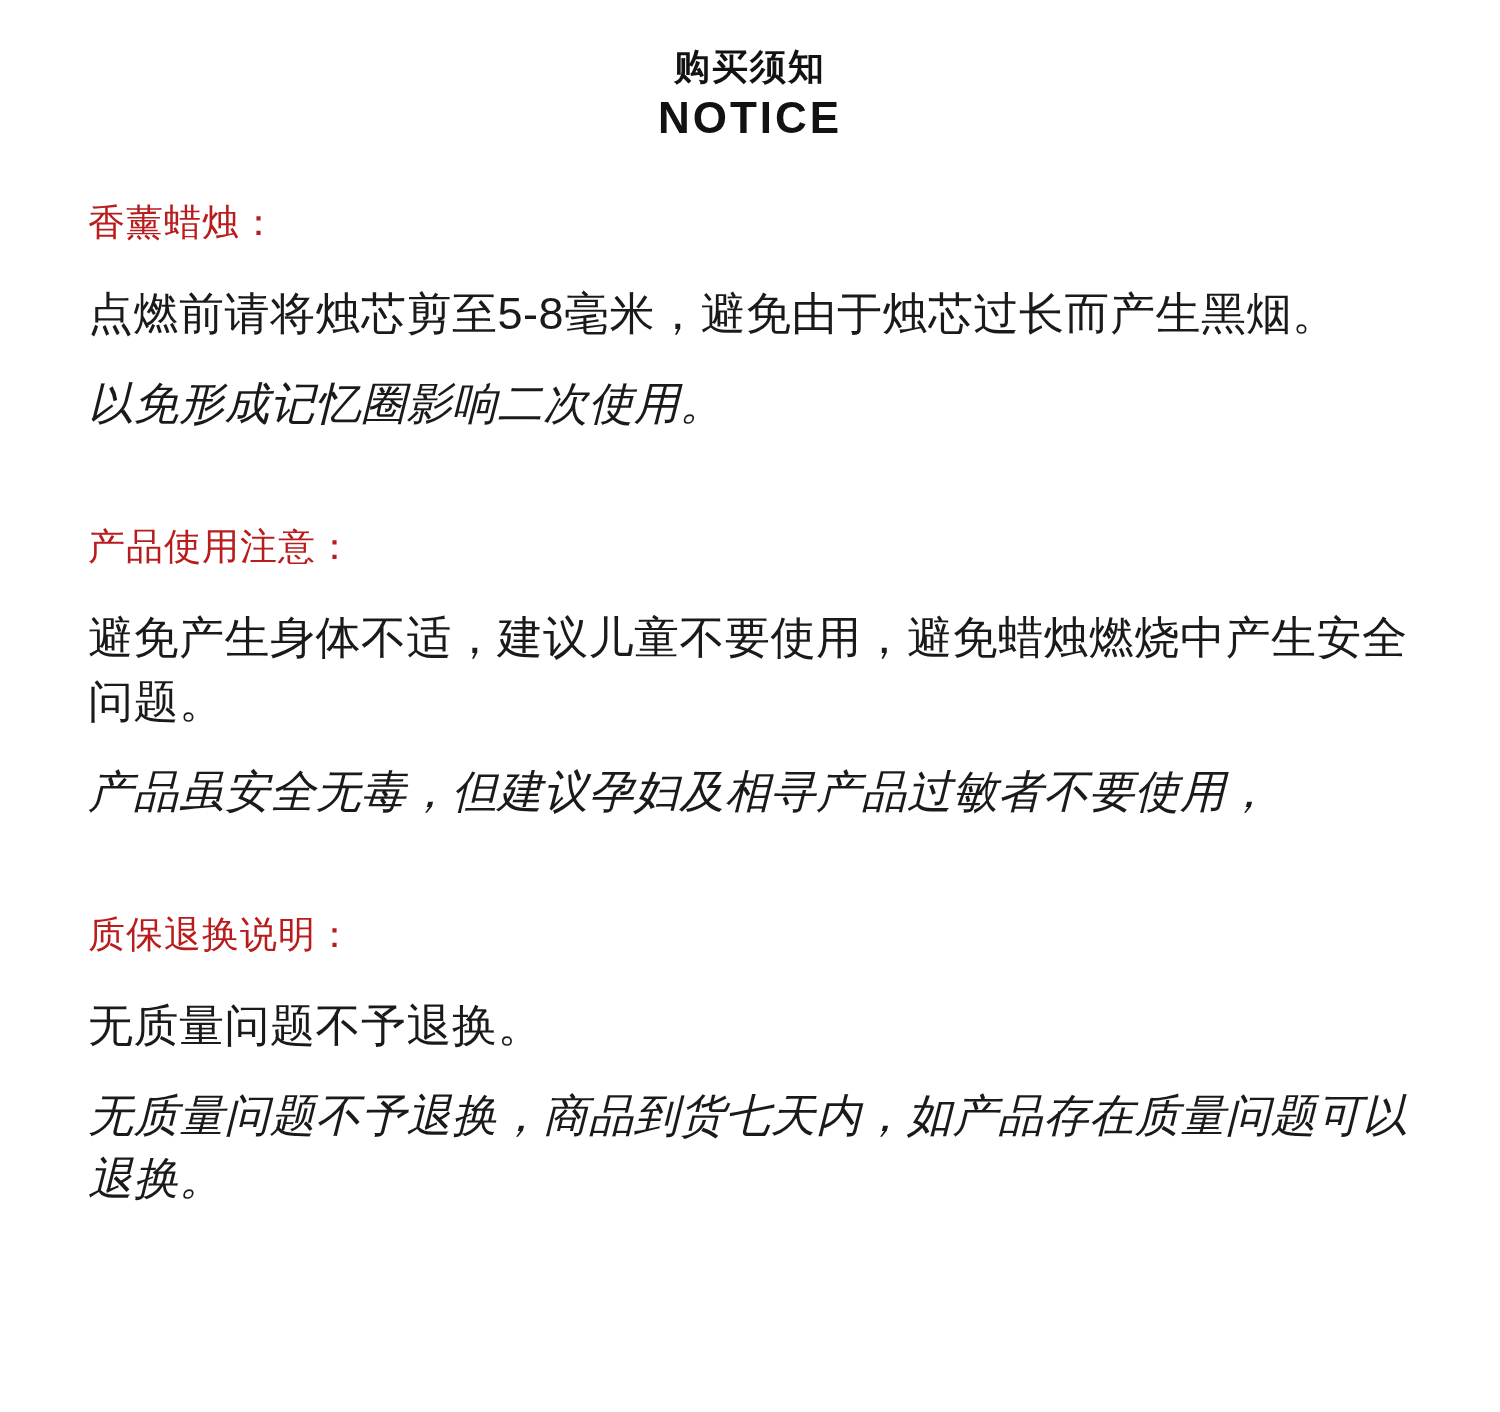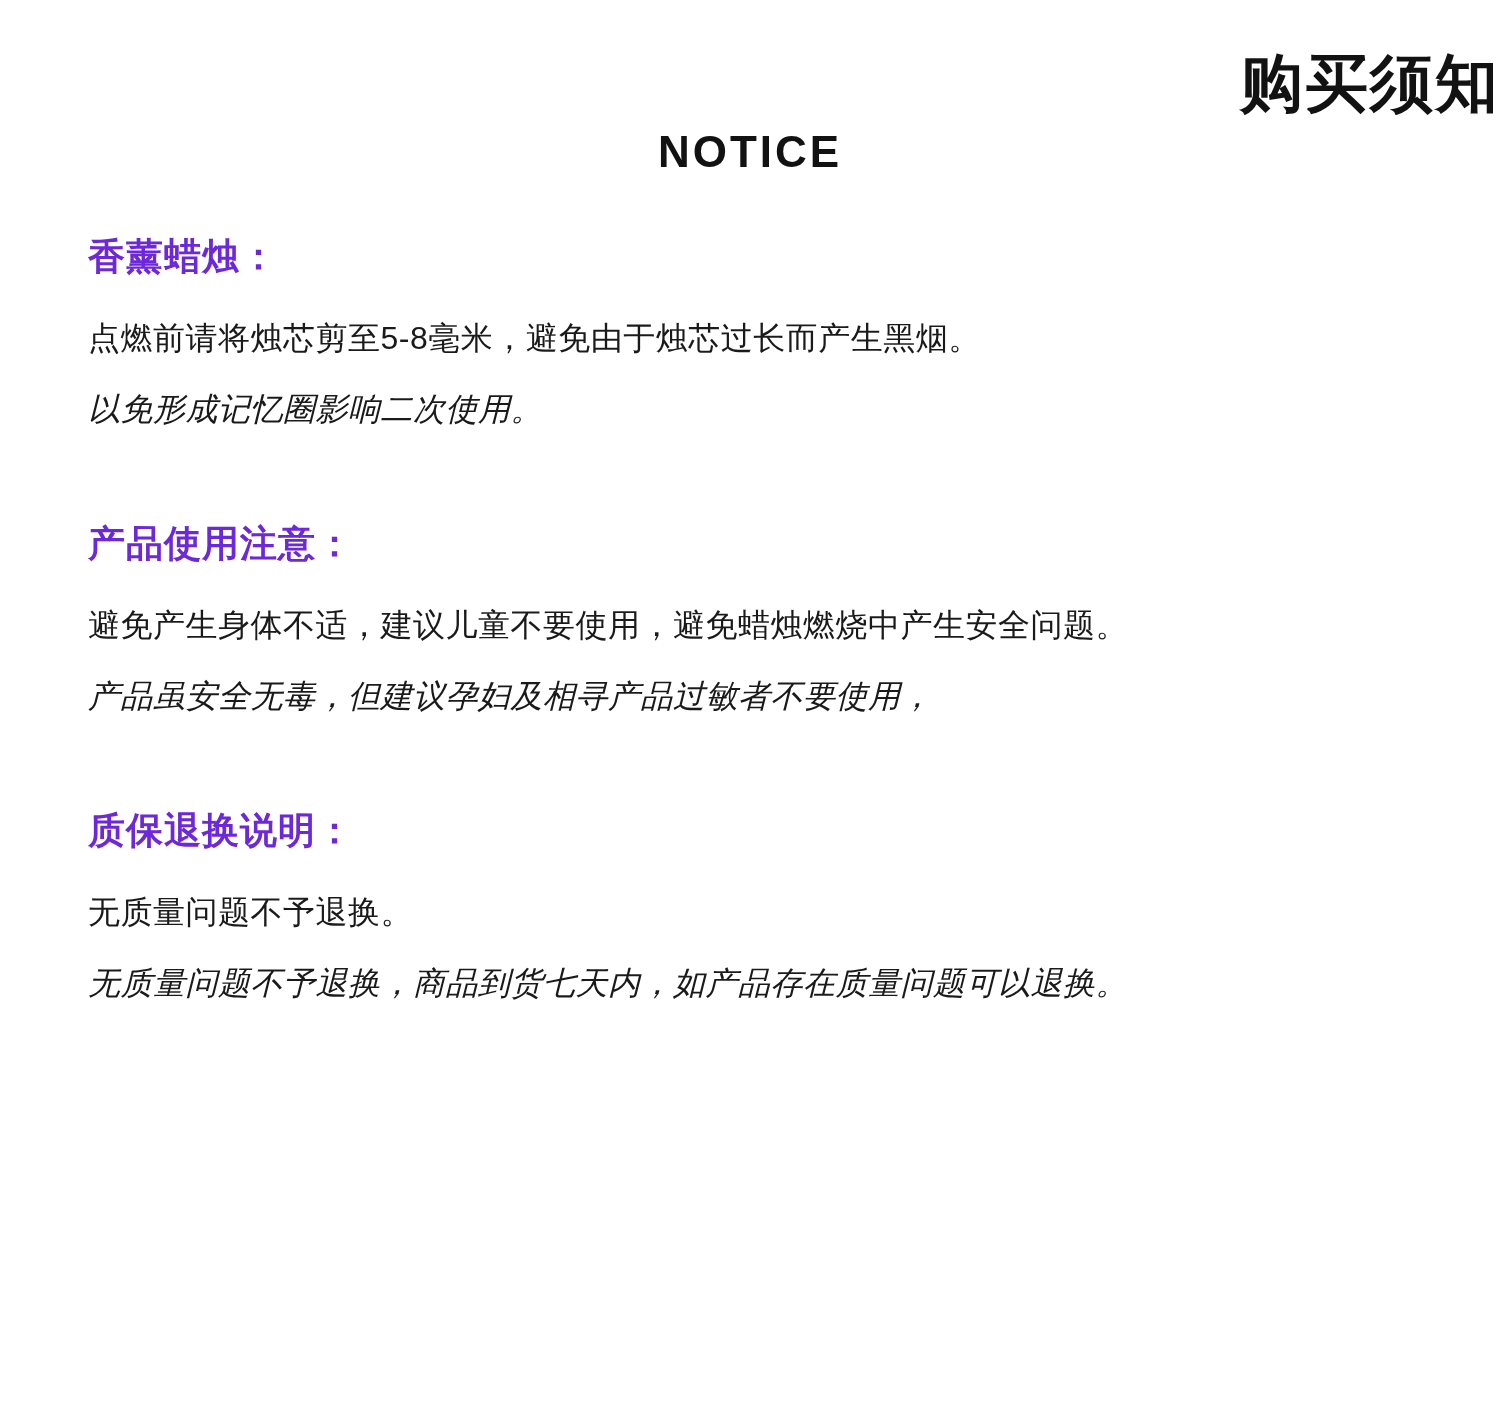--- a/index.html
+++ b/index.html
@@ -20,53 +20,52 @@
     height: 1412px;
     box-sizing: border-box;
     padding: 0;
     overflow: hidden;
   }
   .header {
     text-align: center;
     padding-top: 44px;
   }
   .title-cn {
-    font-size: 63px;
+    font-size: 36px;
     font-weight: 700;
     letter-spacing: 2px;
     line-height: 1.25;
     color: #121212;
-    text-align: right;
   }
   .title-en {
     font-size: 44px;
     font-weight: 600;
     letter-spacing: 3px;
     line-height: 1.3;
     color: #121212;
   }
   .body-area {
     margin-top: 52px;
     padding: 0 88px 0 88px;
   }
   .section {
     margin-bottom: 86px;
   }
   .section:last-child {
     margin-bottom: 0;
   }
   .section-heading {
     font-size: 37px;
-    font-weight: 700;
+    font-weight: 400;
     letter-spacing: 1px;
-    color: #6d28d9;
+    color: #b91c1c;
     margin-bottom: 34px;
   }
   .section-line {
-    font-size: 32px;
+    font-size: 45px;
     font-weight: 400;
     letter-spacing: 0.5px;
     line-height: 1.42;
     color: #1a1a1a;
     margin-bottom: 26px;
   }
   .section-line:last-child {
     margin-bottom: 0;
     font-style: italic;
   }

